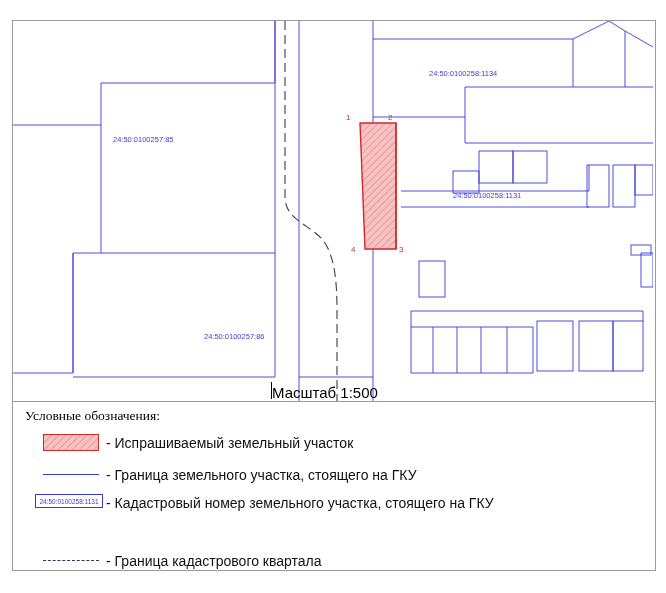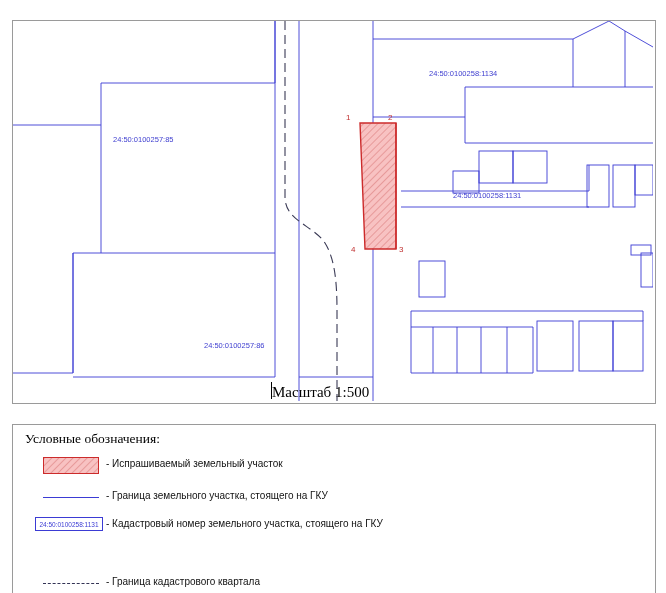--- a/index.html
+++ b/index.html
@@ -48,38 +48,38 @@
     font-family: "Liberation Sans", sans-serif;
     font-size: 8px;
     color: #c03030;
     white-space: nowrap;
   }
   
   #scale-caption {
     position: absolute;
     left: 272px;
     top: 384px;
-    font-family: Liberation Serif, serif;
+    font-family: Liberation Sans, sans-serif;
     font-size: 15px;
     color: #000000;
     white-space: nowrap;
   }
   #scale-caret {
     position: absolute;
     left: 271px;
     top: 382px;
     width: 1px;
     height: 17px;
     background: #000000;
   }
   
   #legend-panel {
     position: absolute;
     left: 12px;
-    top: 424px;
+    top: 401px;
     width: 642px;
     height: 168px;
     border: 1px solid #9a9a9a;
     background: #ffffff;
   }
   #legend-title {
     position: absolute;
     left: 12px;
     top: 6px;
     font-family: "Liberation Serif", serif;
@@ -95,21 +95,21 @@
   .legend-sym {
     position: absolute;
     left: 30px;
     top: 2px;
   }
   .legend-text {
     position: absolute;
     left: 93px;
     top: 3px;
     font-family: "Liberation Sans", sans-serif;
-    font-size: 10px;
+    font-size: 14px;
     color: #111111;
     white-space: nowrap;
   }
   
   .sym-parcel {
     width: 56px;
     height: 17px;
     background: #f6b9b9;
     border: 1px solid #cc2b2b;
     box-sizing: border-box;
@@ -241,21 +241,21 @@
 
       <g>
         <path d="M 347 102 L 383 102 L 383 228 L 352 228 Z" fill="url(#redhatch2)" stroke="#cc2b2b" stroke-width="1.4"></path>
         <path d="M 383 102 L 383 228" stroke="#cc2b2b" stroke-width="1.4" fill="none"></path>
       </g>
     </svg>
 
     <div class="map-label" style="left:100px; top:82px;margin-top:32px;">24:50:0100257:85</div>
     <div class="map-label" style="left:416px; top:48px;">24:50:0100258:1134</div>
     <div class="map-label" style="left:440px; top:170px;">24:50:0100258:1131</div>
-    <div class="map-label" style="left:162px; top:320px;padding-left:29px;">24:50:0100257:86</div>
+    <div class="map-label" style="left:162px; top:311px;padding-left:29px;">24:50:0100257:86</div>
 
     <div class="pt-label" style="left:333px; top:92px;">1</div>
     <div class="pt-label" style="left:375px; top:92px;">2</div>
     <div class="pt-label" style="left:386px; top:224px;">3</div>
     <div class="pt-label" style="left:338px; top:224px;">4</div>
   </div>
 
   <div id="scale-caret"></div>
   <div id="scale-caption">Масштаб 1:500</div>
 

